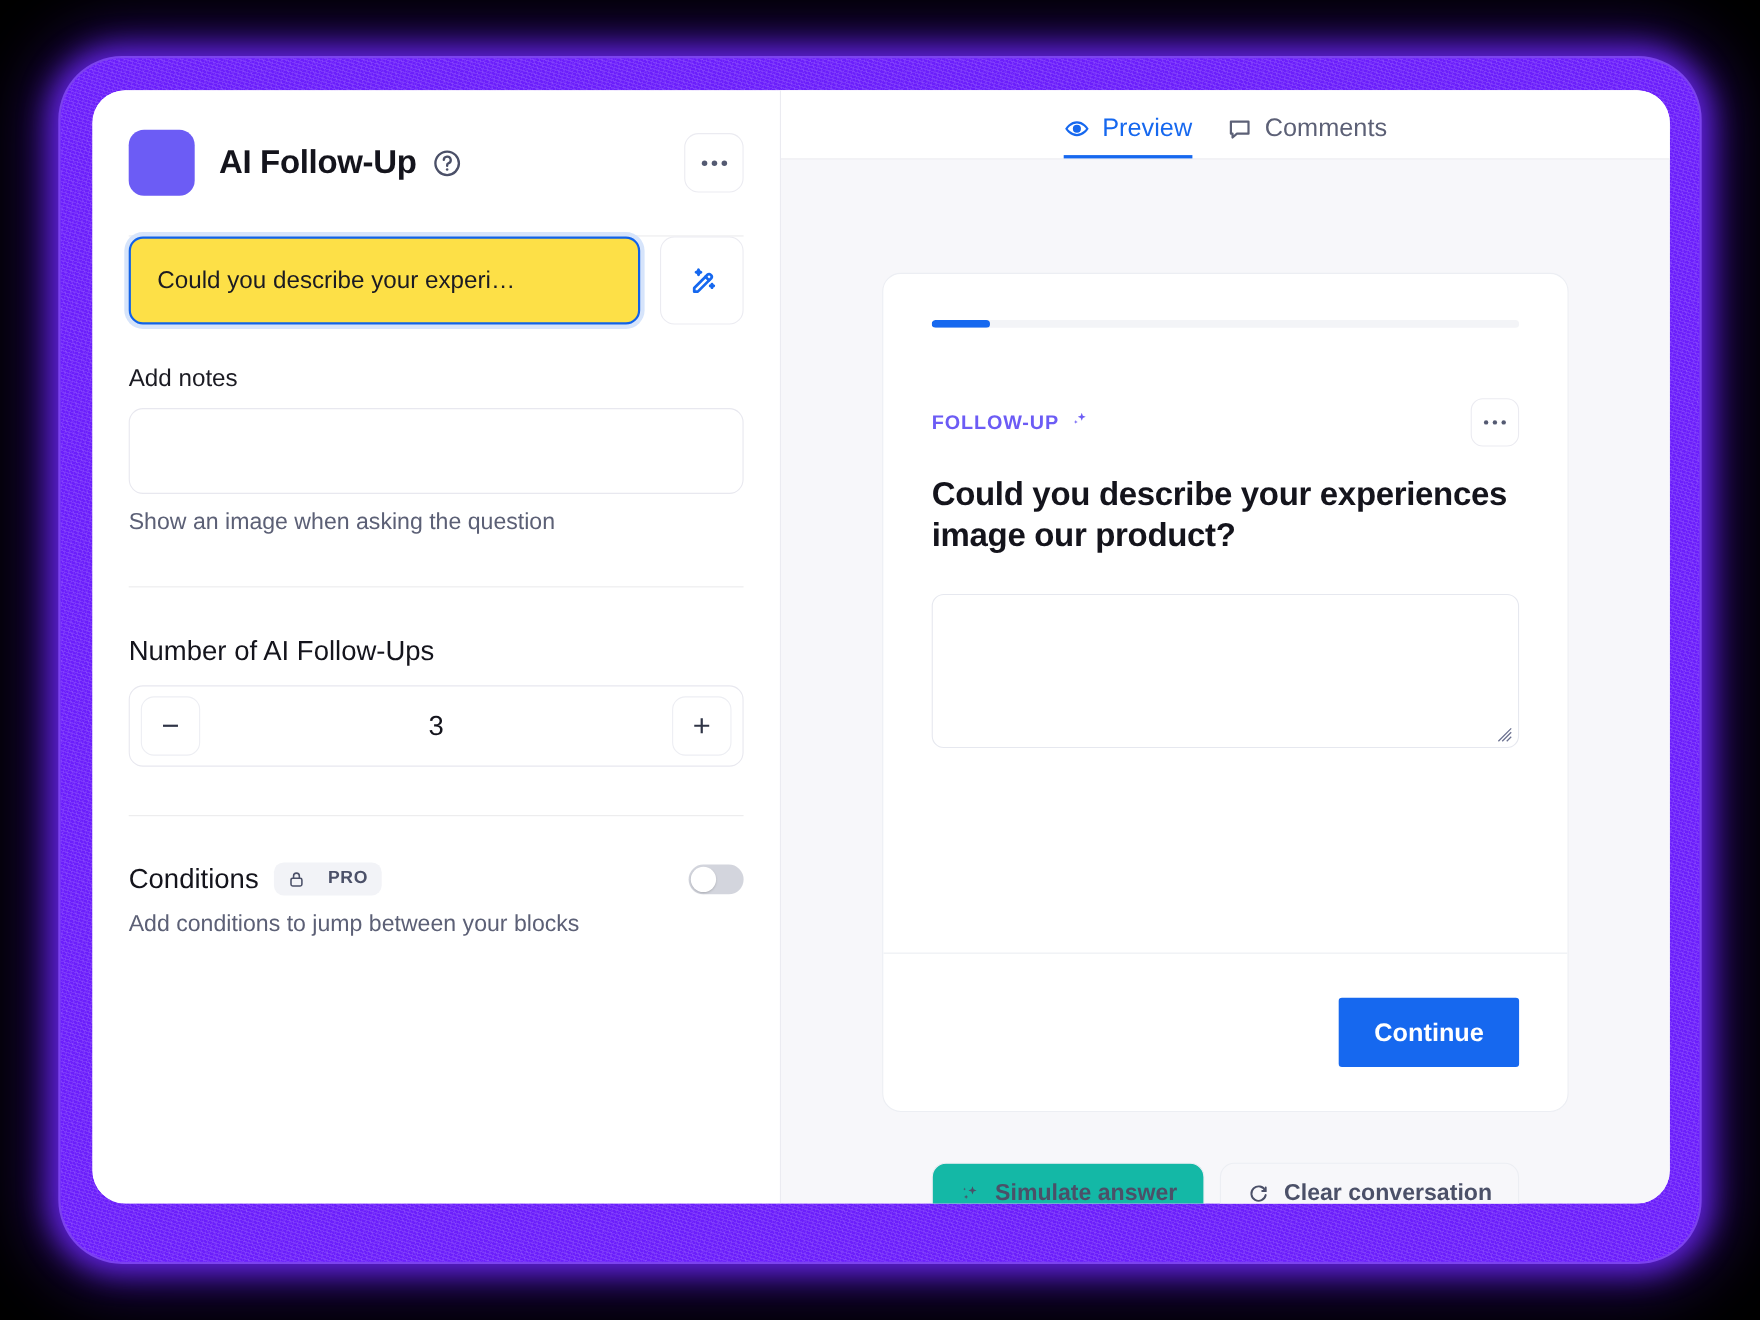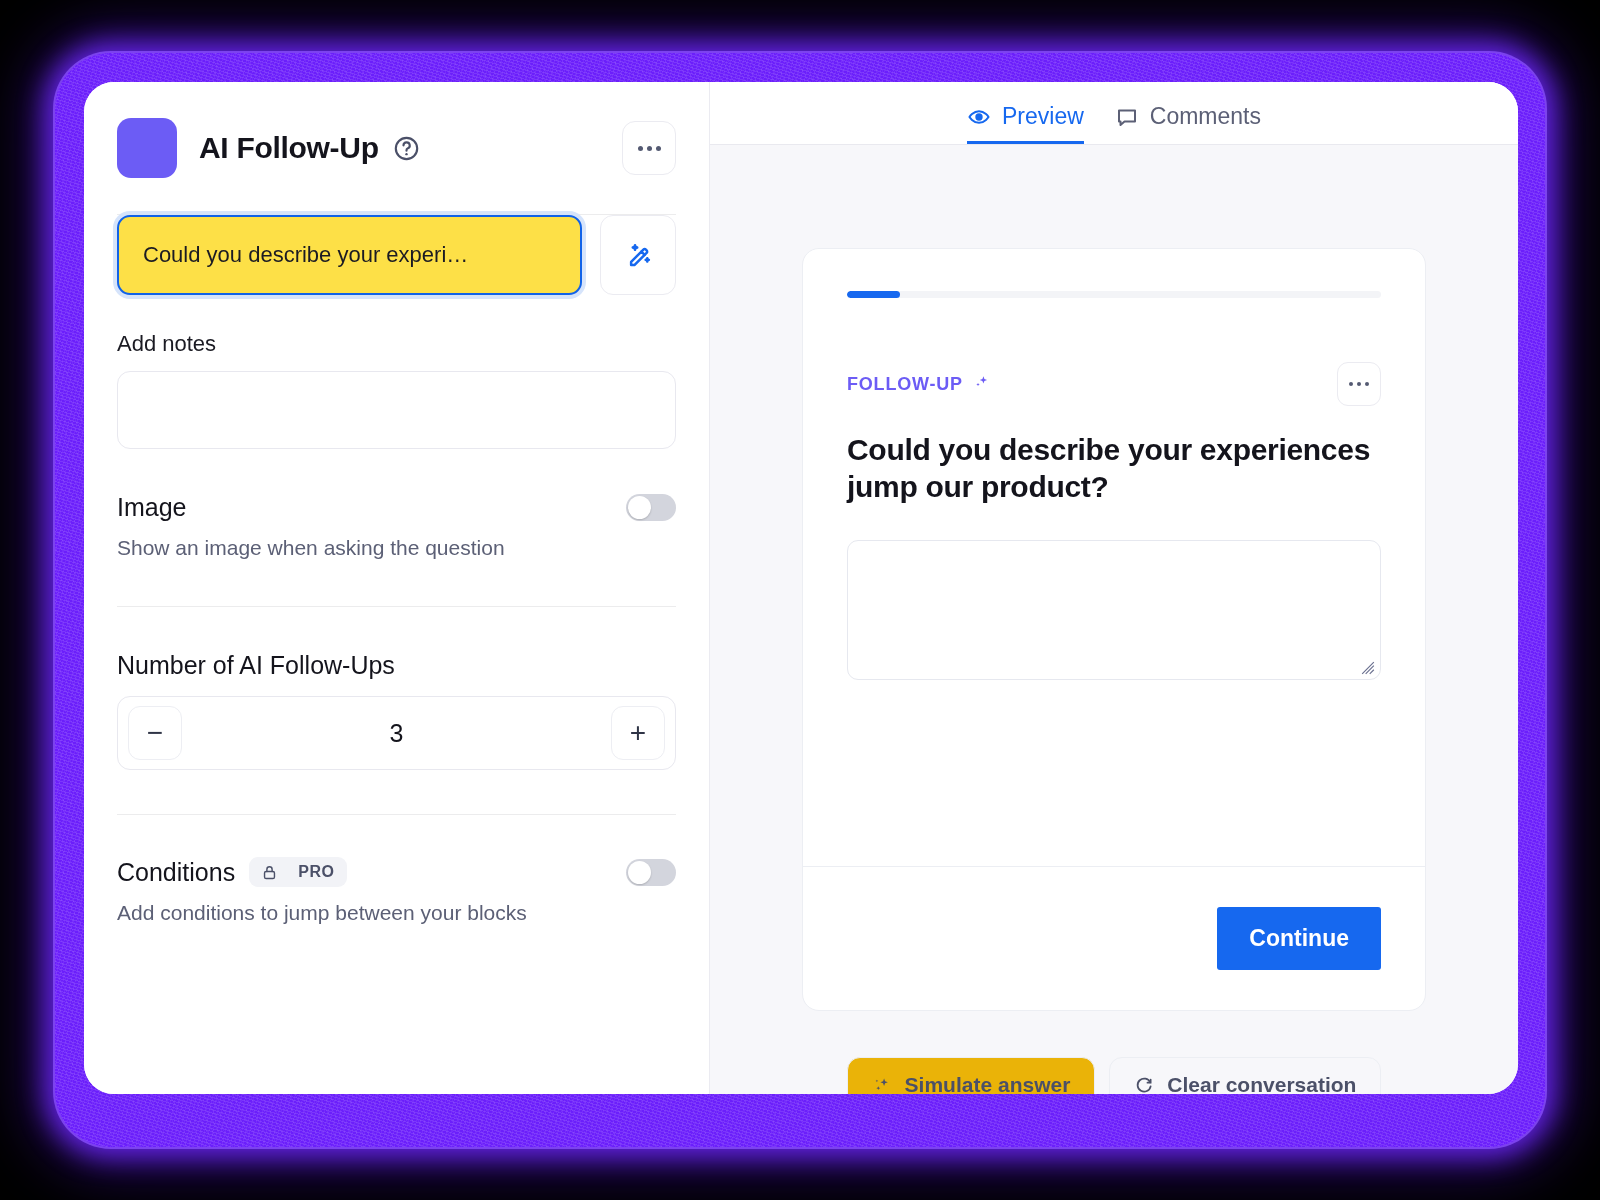--- a/index.html
+++ b/index.html
@@ -339,21 +339,21 @@
 
   #sim-row {
     display: flex;
     gap: 14px;
     margin-top: 46px;
   }
   .sim-btn {
     display: flex;
     align-items: center;
     gap: 12px;
-    background: #eab308;
+    background: #14b8a6;
     border: 1px solid #eceef3;
     border-radius: 13px;
     padding: 15px 24px;
     font-size: 21px;
     font-weight: bold;
     color: #4b5068;
   }
   .sim-btn.plain { background: #f7f7fa; }
 </style>
 </head>
@@ -394,24 +394,20 @@
           <path d="M14.7 9.3l1.6-1.6a1.4 1.4 0 0 1 2 0l.6.6a1.4 1.4 0 0 1 0 2l-1.6 1.6"></path>
           <path d="M9.6 4.2l.5 1.3 1.3.5-1.3.5-.5 1.3-.5-1.3-1.3-.5 1.3-.5z"></path>
           <path d="M19.4 14.6l.35.95.95.35-.95.35-.35.95-.35-.95-.95-.35.95-.35z"></path>
         </svg>
       </div>
     </div>
 
     <div class="field-label">Add notes</div>
     <div class="notes-box" title=""></div>
 
-    <div class="row-flex" style="margin-top:44px">
-      <div class="section-title">Image</div>
-      <div class="toggle"></div>
-    </div>
     <div class="section-help">Show an image when asking the question</div>
 
     <div class="hr" style="margin-top:46px"></div>
 
     <div class="section-title" style="margin-top:44px">Number of AI Follow-Ups</div>
     <div class="stepper">
       <div class="step-btn">−</div>
       <div class="step-value">3</div>
       <div class="step-btn">+</div>
     </div>
@@ -467,21 +463,21 @@
                 <path d="M7.6 12.4l.6 1.6 1.6.6-1.6.6-.6 1.6-.6-1.6-1.6-.6 1.6-.6z"></path>
               </svg>
             </span>
             <div class="card-kebab">
               <i></i>
               <i></i>
               <i></i>
             </div>
           </div>
 
-          <div class="survey-question">Could you describe your experiences jump our product?</div>
+          <div class="survey-question">Could you describe your experiences image our product?</div>
 
           <div class="answer-box" title="">
             <svg class="resize-grip" viewBox="0 0 12 12" stroke="#6b7190" stroke-width="1">
               <path d="M11 4L4 11M11 7.5L7.5 11M11 1L1 11"></path>
             </svg>
           </div>
         </div>
 
         <div id="survey-footer">
           <button class="continue-btn">Continue</button>

